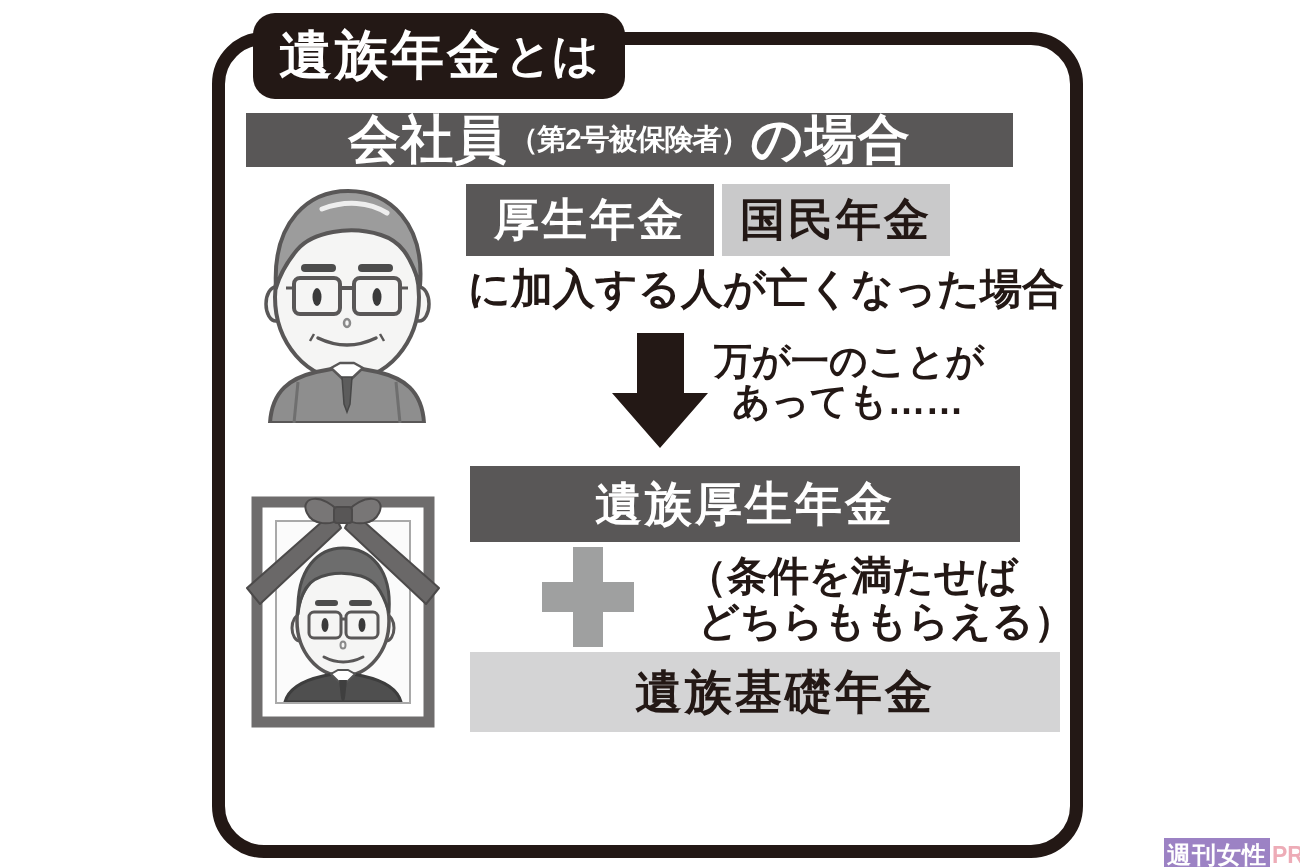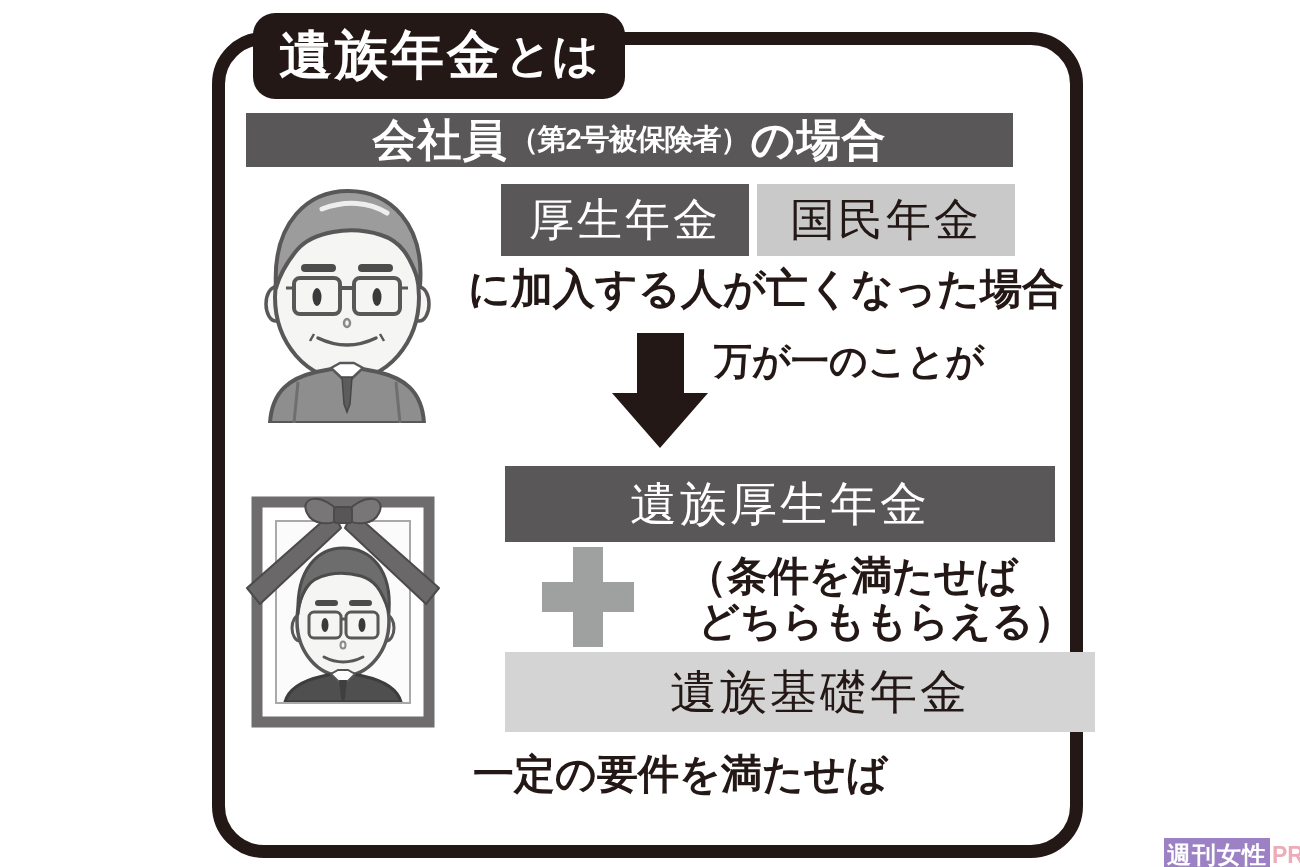--- a/index.html
+++ b/index.html
@@ -40,41 +40,40 @@
   
   .header-bar {
     position: absolute;
     left: 246px; top: 113px; width: 767px; height: 54px;
     background: #595757;
     color: #ffffff;
     display: flex; align-items: center; justify-content: center;
     white-space: nowrap;
     z-index: 2;
   }
-  .header-main { font-size: 44px; font-weight: bold; letter-spacing: 1px; font-family: Liberation Serif, serif; }
+  .header-main { font-size: 52px; font-weight: bold; letter-spacing: 1px; font-family: Liberation Serif, serif; }
   .header-paren { font-size: 29px; font-weight: bold; margin: 0 2px; letter-spacing: -1px; }
 
   .illus { position: absolute; z-index: 2; }
   .illus-man   { left: 250px; top: 176px; }
   .illus-photo { left: 243px; top: 488px; }
 
   .pension-box {
     position: absolute;
     display: flex; align-items: center; justify-content: center;
-    font-weight: normal;
+    font-weight: bold;
     letter-spacing: 3px;
     white-space: nowrap;
     z-index: 2;
-    margin-left: 35px;
   }
   .box-dark  { background: #595757; color: #ffffff; }
   .box-light { background: #c9c9ca; color: #231815; }
 
   .box-kosei   { left: 466px; top: 184px; width: 248px; height: 72px; font-size: 45px; }
-  .box-kokumin { left: 722px; top: 184px; width: 258px; height: 72px; font-size: 45px; }
+  .box-kokumin { left: 722px; top: 184px; width: 228px; height: 72px; font-size: 45px; }
 
   .join-text {
     position: absolute;
     left: 468px; top: 261px;
     font-size: 42px; font-weight: bold;
     letter-spacing: 0px;
     white-space: nowrap;
     z-index: 2;
   }
 
@@ -184,20 +183,21 @@
   <div class="pension-box box-light box-kokumin">国民年金</div>
 
   <div class="join-text">に加入する人が亡くなった場合</div>
 
   <svg class="arrow-wrap" width="96" height="115" viewBox="0 0 96 115" aria-hidden="true">
     <polygon points="25,0 72,0 72,60 96,60 48,115 0,60 25,60" fill="#231815"></polygon>
   </svg>
 
   <div class="arrow-note">
     <div class="line1">万が一のことが</div>
+    <div class="line2">あっても……</div>
   </div>
 
   <svg class="illus illus-photo" width="200" height="245" viewBox="0 0 200 245" aria-hidden="true">
     <rect x="14" y="14" width="172" height="220" fill="#ffffff" stroke="#6e6c6c" stroke-width="11"></rect>
     <rect x="33" y="33" width="134" height="182" fill="#fbfbfb" stroke="#a9a9a9" stroke-width="2"></rect>
     <clipPath id="photoClip">
         <rect x="34" y="34" width="132" height="180"></rect>
       </clipPath>
     <g clip-path="url(#photoClip)">
       <ellipse cx="57" cy="140" rx="8" ry="13" fill="#f5f5f4" stroke="#595757" stroke-width="3"></ellipse>
@@ -232,21 +232,20 @@
   </svg>
 
   <div class="plus-note">
     <div class="line1">（条件を満たせば</div>
     <div class="line2">どちらももらえる）</div>
   </div>
 
   <div class="pension-box box-light box-izoku-kiso">遺族基礎年金</div>
 
   <div class="footer-note">
-    <div class="line1">一定の要件を満たせば</div>
   </div>
 
   <div class="watermark">
     <span class="wm-left">週刊女性</span>
     <span class="wm-right">PRIME</span>
   </div>
 
 </div>
 
 </body></html>

